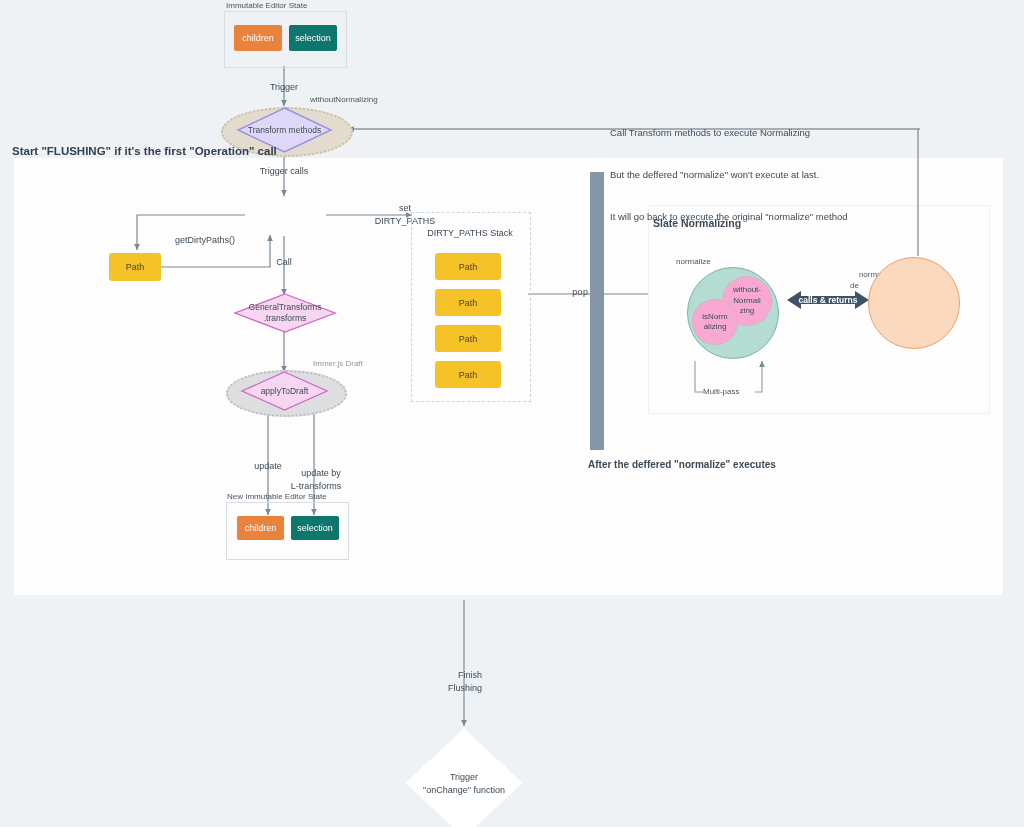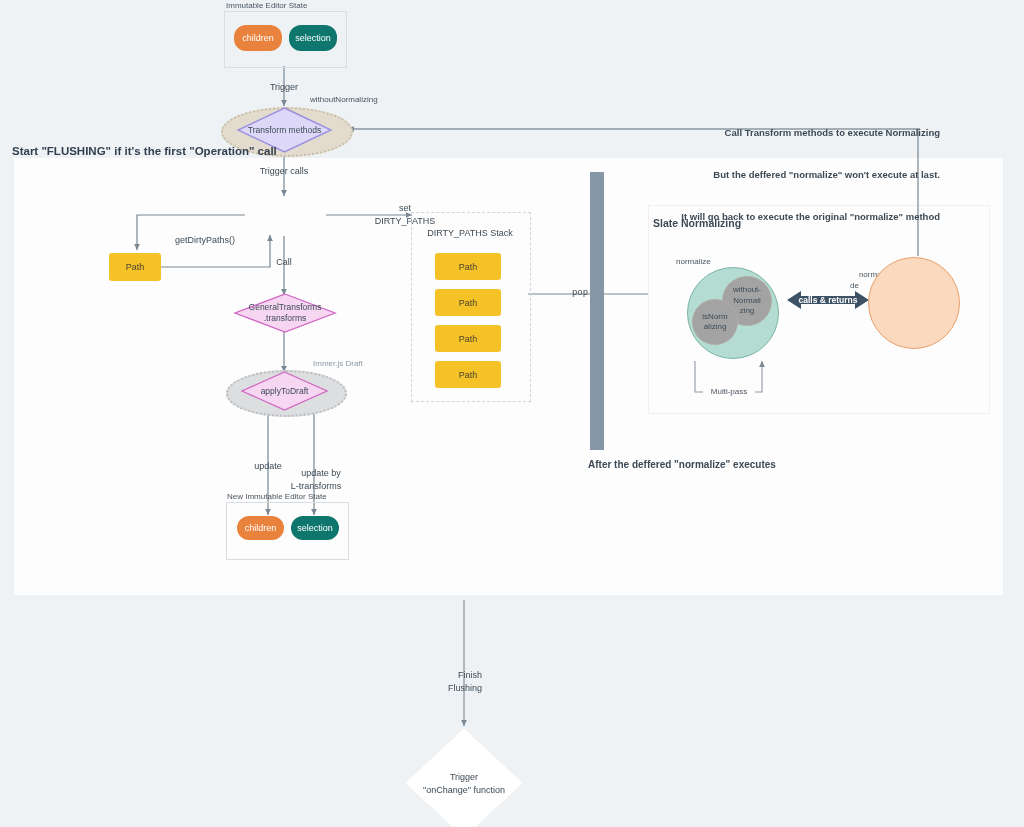--- a/index.html
+++ b/index.html
@@ -66,41 +66,39 @@
     color: #3d4a55;
     font-size: 10px;
     font-weight: bold;
     white-space: pre;
   }
   .note {
     position: absolute;
     color: #3d4a55;
     font-size: 9.5px;
     line-height: 14px;
-    text-align: right;
-    white-space: pre;
-    font-weight: bold;
+    white-space: pre;
   }
   .cap {
     position: absolute;
     color: #4a5560;
     font-size: 8px;
     line-height: 11px;
     white-space: pre;
   }
 
   
   .chip {
     position: absolute;
     display: flex;
     align-items: center;
     justify-content: center;
     color: #ffffff;
     font-size: 9px;
-    border-radius: 12px;
+    border-radius: 2px;
   }
   .chip-orange { background: #e8823c; }
   .chip-blue   { background: #0f766e; }
   .chip-amber  {
     background: #f5c328;
     color: #4a4432;
     border-radius: 3px;
   }
 
   
@@ -145,21 +143,21 @@
   }
   .circ-teal {
     background: #b4dcd2;
     border: 1px solid #7cb5a6;
   }
   .circ-peach {
     background: #fbd9bf;
     border: 1.5px solid #e9a06a;
   }
   .circ-beige {
-    background: #a3a3a3;
+    background: #f9a8d4;
     border: 1.5px dotted #bdb5a4;
     font-size: 8px;
     line-height: 10.5px;
     color: #3d4a55;
     white-space: pre;
   }
 
   
   .vbar {
     position: absolute;
@@ -312,21 +310,21 @@
   <div class="circ circ-beige" style="left:722px; top:276px; width:48px; height:48px;">
     <span style="white-space: pre-line;">without-
 Normali
 zing</span>
   </div>
   <div class="circ circ-beige" style="left:692px; top:299px; width:44px; height:44px;">
     <span style="white-space: pre-line;">isNorm
 alizing</span>
   </div>
 
-  <div class="cap c" style="left:703px; top:386px; width:52px; text-align:center; background:#fdfdfd;">Multi-pass</div>
+  <div class="cap c" style="left:703px; top:386px; width:52px; text-align:left; background:#fdfdfd;">Multi-pass</div>
 
   <div class="arrowband" style="left:787px; top:289px; width:82px; height:22px;">
     <svg width="82" height="22" style="position:absolute;left:0;top:0;">
       <polygon points="0,11 14,2 14,7 68,7 68,2 82,11 68,20 68,15 14,15 14,20" fill="#3e5266"></polygon>
     </svg>
     <span style="position:relative;z-index:3;">calls &amp; returns</span>
   </div>
 
   <div class="cap" style="left:850px; top:258px; width:52px;">
     <span style="white-space:pre-line;">normalizeNo

